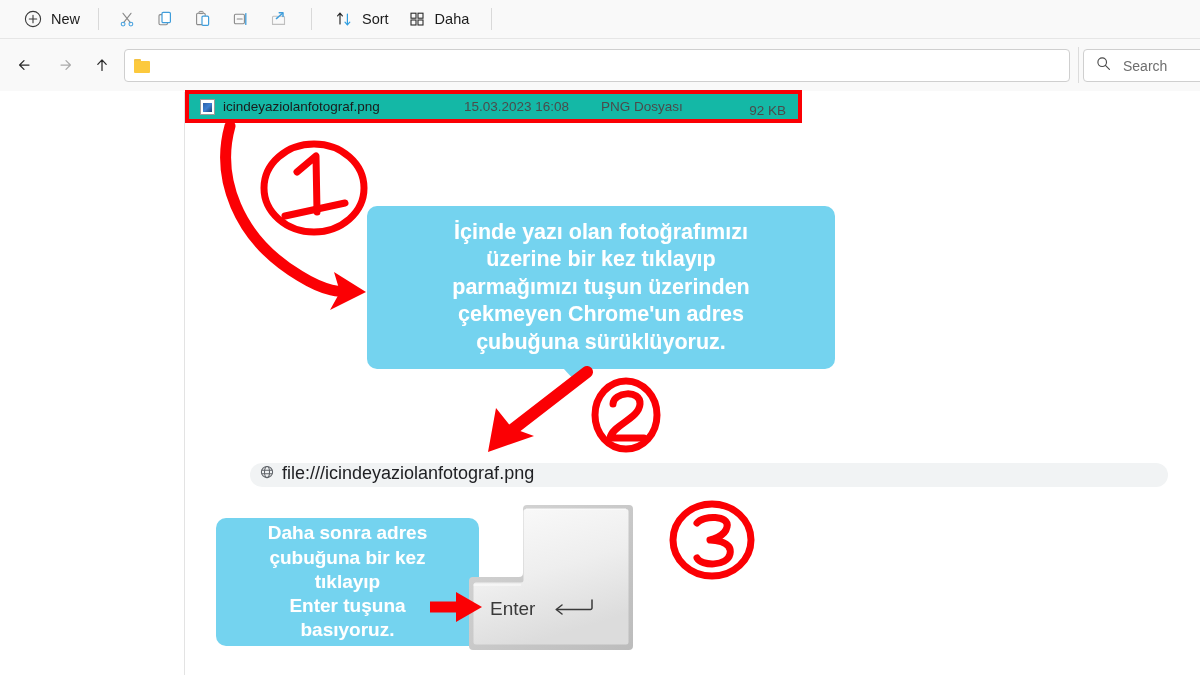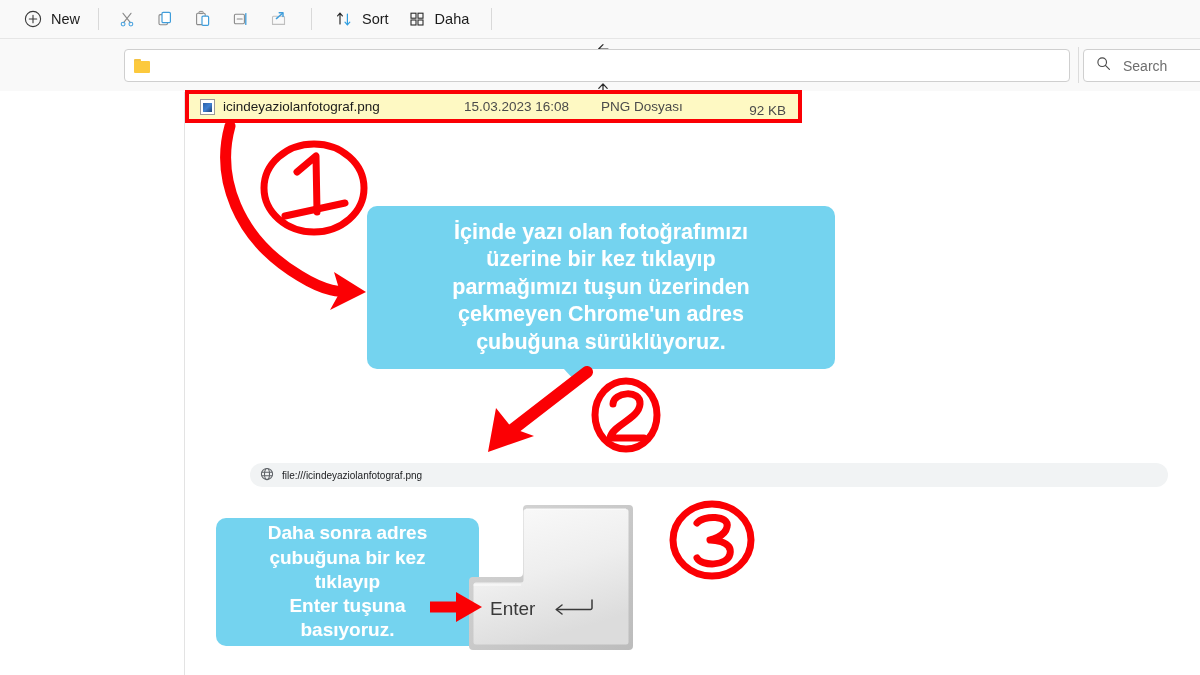--- a/index.html
+++ b/index.html
@@ -35,21 +35,21 @@
   .tb-sep {
     width: 1px; height: 22px; background: #d9d9d9; margin: 0 9px;
   }
   .tb-sep.wide { margin: 0 13px; }
 
   
   .addrrow {
     position: absolute; left: 0; top: 39px;
     width: 1200px; height: 52px;
     background: #f9f9f9;
-    display: flex; align-items: center; flex-direction: column;
+    display: flex; align-items: center;
   }
   .navbtn {
     width: 32px; height: 32px; margin-left: 6px;
     display: flex; align-items: center; justify-content: center;
     border-radius: 4px; cursor: default;
   }
   .navbtn:first-child { margin-left: 10px; }
   .addrbar {
     position: absolute; left: 124px; top: 10px;
     width: 946px; height: 33px;
@@ -98,21 +98,21 @@
   
   .redbox {
     position: absolute; left: 185px; top: 90px;
     width: 617px; height: 33px;
     border: 4px solid #fb0004;
     background: transparent;
   }
   .filerow {
     position: absolute; left: 189px; top: 94px;
     width: 609px; height: 25px;
-    background: #fef9c3;
+    background: #14b8a6;
     display: flex; align-items: center;
     font-size: 13.5px; color: #1b1b1b;
   }
   .file-ico {
     width: 15px; height: 16px; margin-left: 11px; margin-right: 8px;
     position: relative; background: #ffffff; border: 1px solid #9a9a9a;
   }
   .file-ico .pic {
     position: absolute; left: 2px; top: 3px; right: 2px; bottom: 2px;
     background: linear-gradient(135deg,#2b5fa8 0%, #3f7fd0 50%, #1d3f74 100%);
@@ -151,23 +151,23 @@
     left: 216px; top: 518px; width: 263px; height: 128px;
     font-size: 19px; padding: 2px 6px;
   }
 
   
   .omnibox {
     position: absolute; left: 250px; top: 463px;
     width: 918px; height: 24px;
     background: #f1f3f4;
     border-radius: 12px;
-    display: flex; align-items: center;
+    display: flex; align-items: flex-start;
     padding-left: 10px; gap: 8px;
-    font-size: 10px; color: #202124;
+    font-size: 18px; color: #202124;
   }
 
   
   .enterkey { position: absolute; left: 466px; top: 500px; width: 170px; height: 155px; }
   .enter-label {
     position: absolute; left: 24px; top: 97px;
     font-size: 19px; color: #3a3a3a;
     font-family: "Liberation Sans", sans-serif;
     display: flex; align-items: center; gap: 15px;
   }

